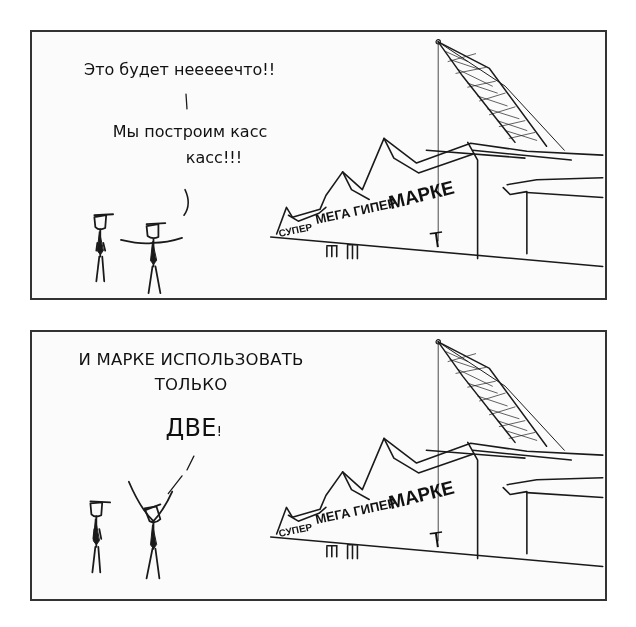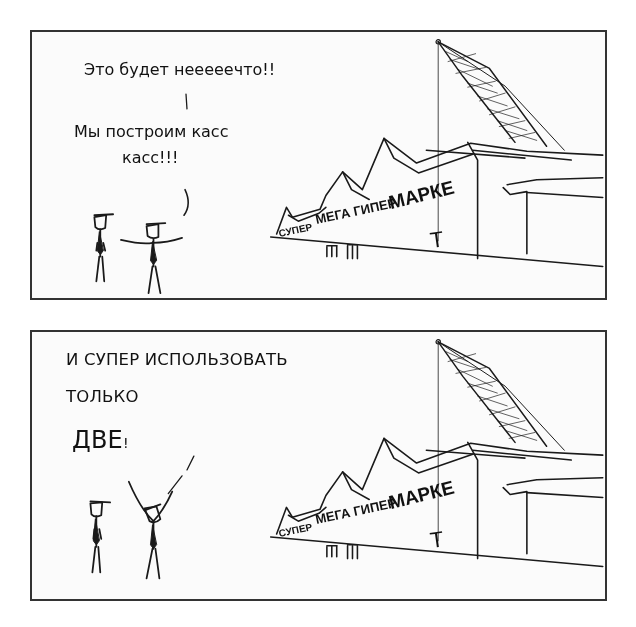--- a/index.html
+++ b/index.html
@@ -1,21 +1,21 @@
 <!DOCTYPE html>
 <html><head>
 <meta charset="utf-8">
 <style>
   html, body { margin: 0; padding: 0; background: #ffffff; }
   body { width: 636px; height: 627px; position: relative; overflow: hidden; font-family: "DejaVu Sans", sans-serif; }
   .panel { position: absolute; left: 30px; width: 577px; border: 2.5px solid #333; background: #fbfbfb; box-sizing: border-box; }
   #panel1 { top: 30px; height: 270px; }
   #panel2 { top: 330px; height: 271px; }
   .panel svg { position: absolute; left: 0; top: 0; width: 100%; height: 100%; }
-  .speech { position: absolute; color: #111; white-space: nowrap; font-family: "DejaVu Sans", sans-serif; }
+  .speech { position: absolute; color: #111; text-align: center; white-space: nowrap; font-family: "DejaVu Sans", sans-serif; }
   .s1 { font-size: 16px; }
   .caps { font-size: 16.5px; letter-spacing: 0.2px; }
   .big { font-size: 24px; }
   .big small { font-size: 14px; }
   .sign { position: absolute; font-family: "Liberation Sans Narrow", "Liberation Sans", sans-serif; font-weight: bold; color: #111; transform-origin: left bottom; white-space: nowrap; }
 </style>
 </head>
 <body>
 
 <div class="panel" id="panel1">
@@ -140,22 +140,22 @@
       <line x1="410" y1="10" x2="410" y2="212" stroke-width="0.8"></line>
       <path d="M410 10 L462 37 L520 116" stroke-width="1.5"></path>
       <path d="M410 10 L435 45 L488 112" stroke-width="1.5"></path>
       <path d="M410 10 L478 55 L538 120" stroke-width="1"></path>
       <path d="M418 20 L440 30 M422 28 L452 38 M430 38 L465 55 M440 52 L470 62 M450 65 L480 75 M460 78 L492 88 M470 90 L500 100 M478 100 L510 110" stroke-width="0.7"></path>
       <path d="M420 30 L448 22 M428 42 L458 36 M440 56 L468 50 M452 70 L478 62 M462 84 L488 76 M472 96 L498 90 M482 108 L508 102" stroke-width="0.7"></path>
     </g>
   </svg>
 
   <div class="speech caps" style="left:34px; top:18px; width:250px;">
-    <div>И СУПЕР ИСПОЛЬЗОВАТЬ</div>
-    <div style="margin-top:18px;">ТОЛЬКО</div>
+    <div>И МАРКЕ ИСПОЛЬЗОВАТЬ</div>
+    <div style="margin-top:6px;">ТОЛЬКО</div>
     <div class="big" style="margin-top:20px; padding-left:6px;"><span>ДВЕ</span><small>!</small></div>
   </div>
 
   <div class="sign" style="left:248px; top:196px; font-size:10px; transform: rotate(-12deg);">СУПЕР</div>
   <div class="sign" style="left:285px; top:180px; font-size:13px; transform: rotate(-12deg);">МЕГА ГИПЕР</div>
   <div class="sign" style="left:360px; top:160px; font-size:19px; transform: rotate(-14deg);">МАРКЕ</div>
   <div class="sign" style="left:400px; top:196px; font-size:22px; font-weight:normal; transform: rotate(-8deg);">Т</div>
 </div>
 
 </body></html>

